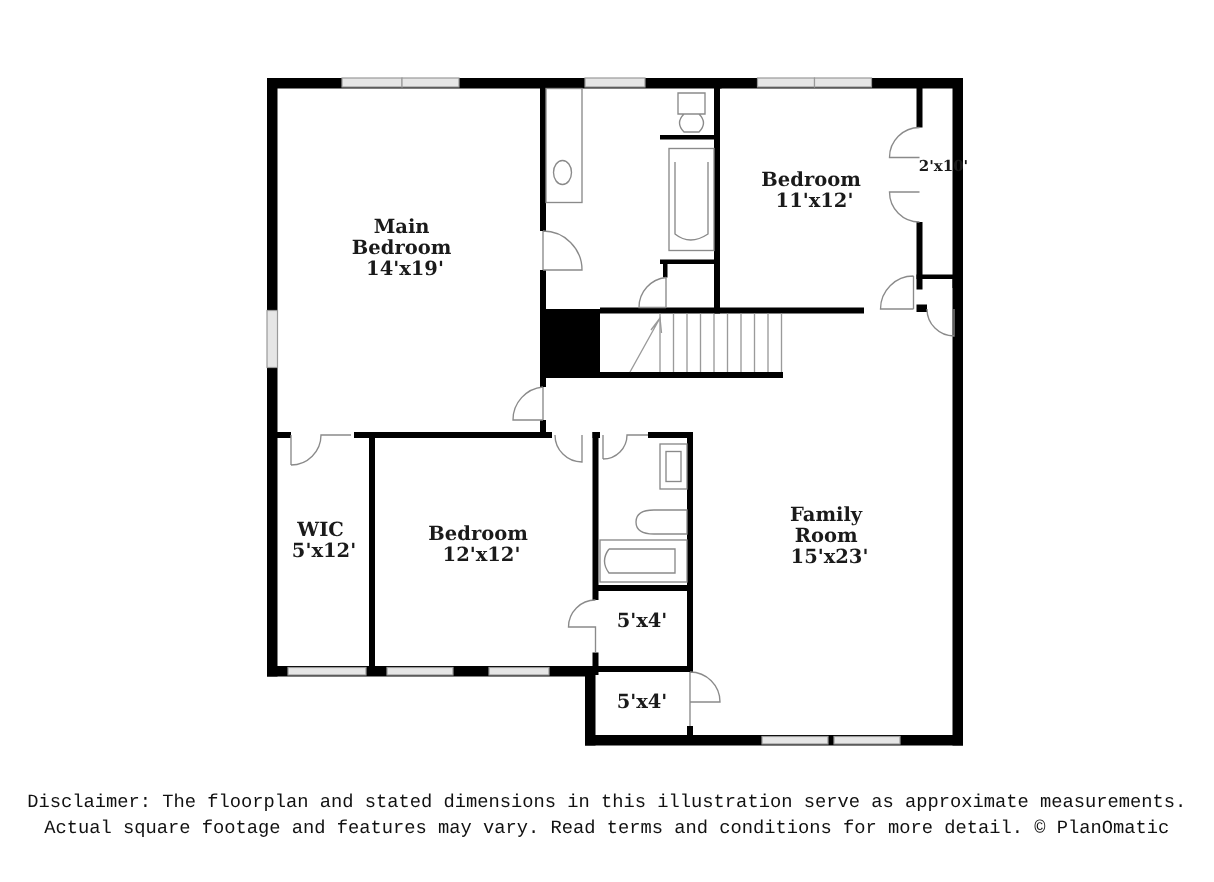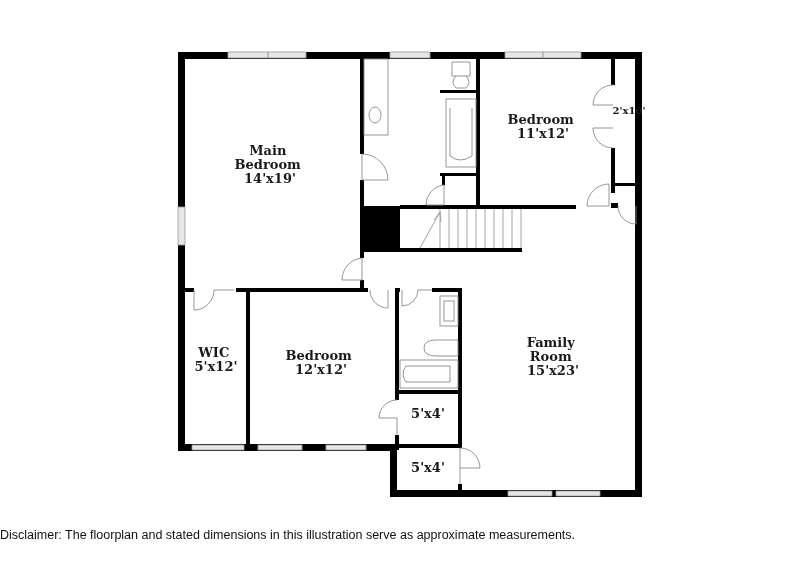--- a/index.html
+++ b/index.html
@@ -13,21 +13,22 @@
       text-anchor: middle;
     }
     .room-label.small { font-size: 10px; }
     .wall { fill: #000000; }
     .window { fill: #e6e6e6; stroke: #9a9a9a; stroke-width: 0.8; }
     .fixture { fill: none; stroke: #8a8a8a; stroke-width: 0.9; }
     .door-swing { fill: none; stroke: #8a8a8a; stroke-width: 0.9; }
     .stair { fill: none; stroke: #9a9a9a; stroke-width: 0.9; }
     #disclaimer {
       position: absolute; left: 0; top: 527px; width: 809px;
-      font-family: Liberation Sans, sans-serif;
+      text-align: center;
+      font-family: Liberation Mono, monospace;
       font-size: 12.5px; line-height: 17px; color: #111;
     }
     #disclaimer div { white-space: nowrap; }
   </style>
 </head>
 <body>
 
 <svg id="plan" viewBox="0 0 809 588" xmlns="http://www.w3.org/2000/svg">
 
   <g>
@@ -195,13 +196,14 @@
       <tspan x="553" dy="14">Room</tspan>
       <tspan x="553" dy="14">15'x23'</tspan>
     </text>
     <text class="room-label" x="428" y="418">5'x4'</text>
     <text class="room-label" x="428" y="472">5'x4'</text>
   </g>
 </svg>
 
 <div id="disclaimer">
   <div>Disclaimer: The floorplan and stated dimensions in this illustration serve as approximate measurements.</div>
+  <div>Actual square footage and features may vary. Read terms and conditions for more detail. © PlanOmatic</div>
 </div>
 
 </body></html>

